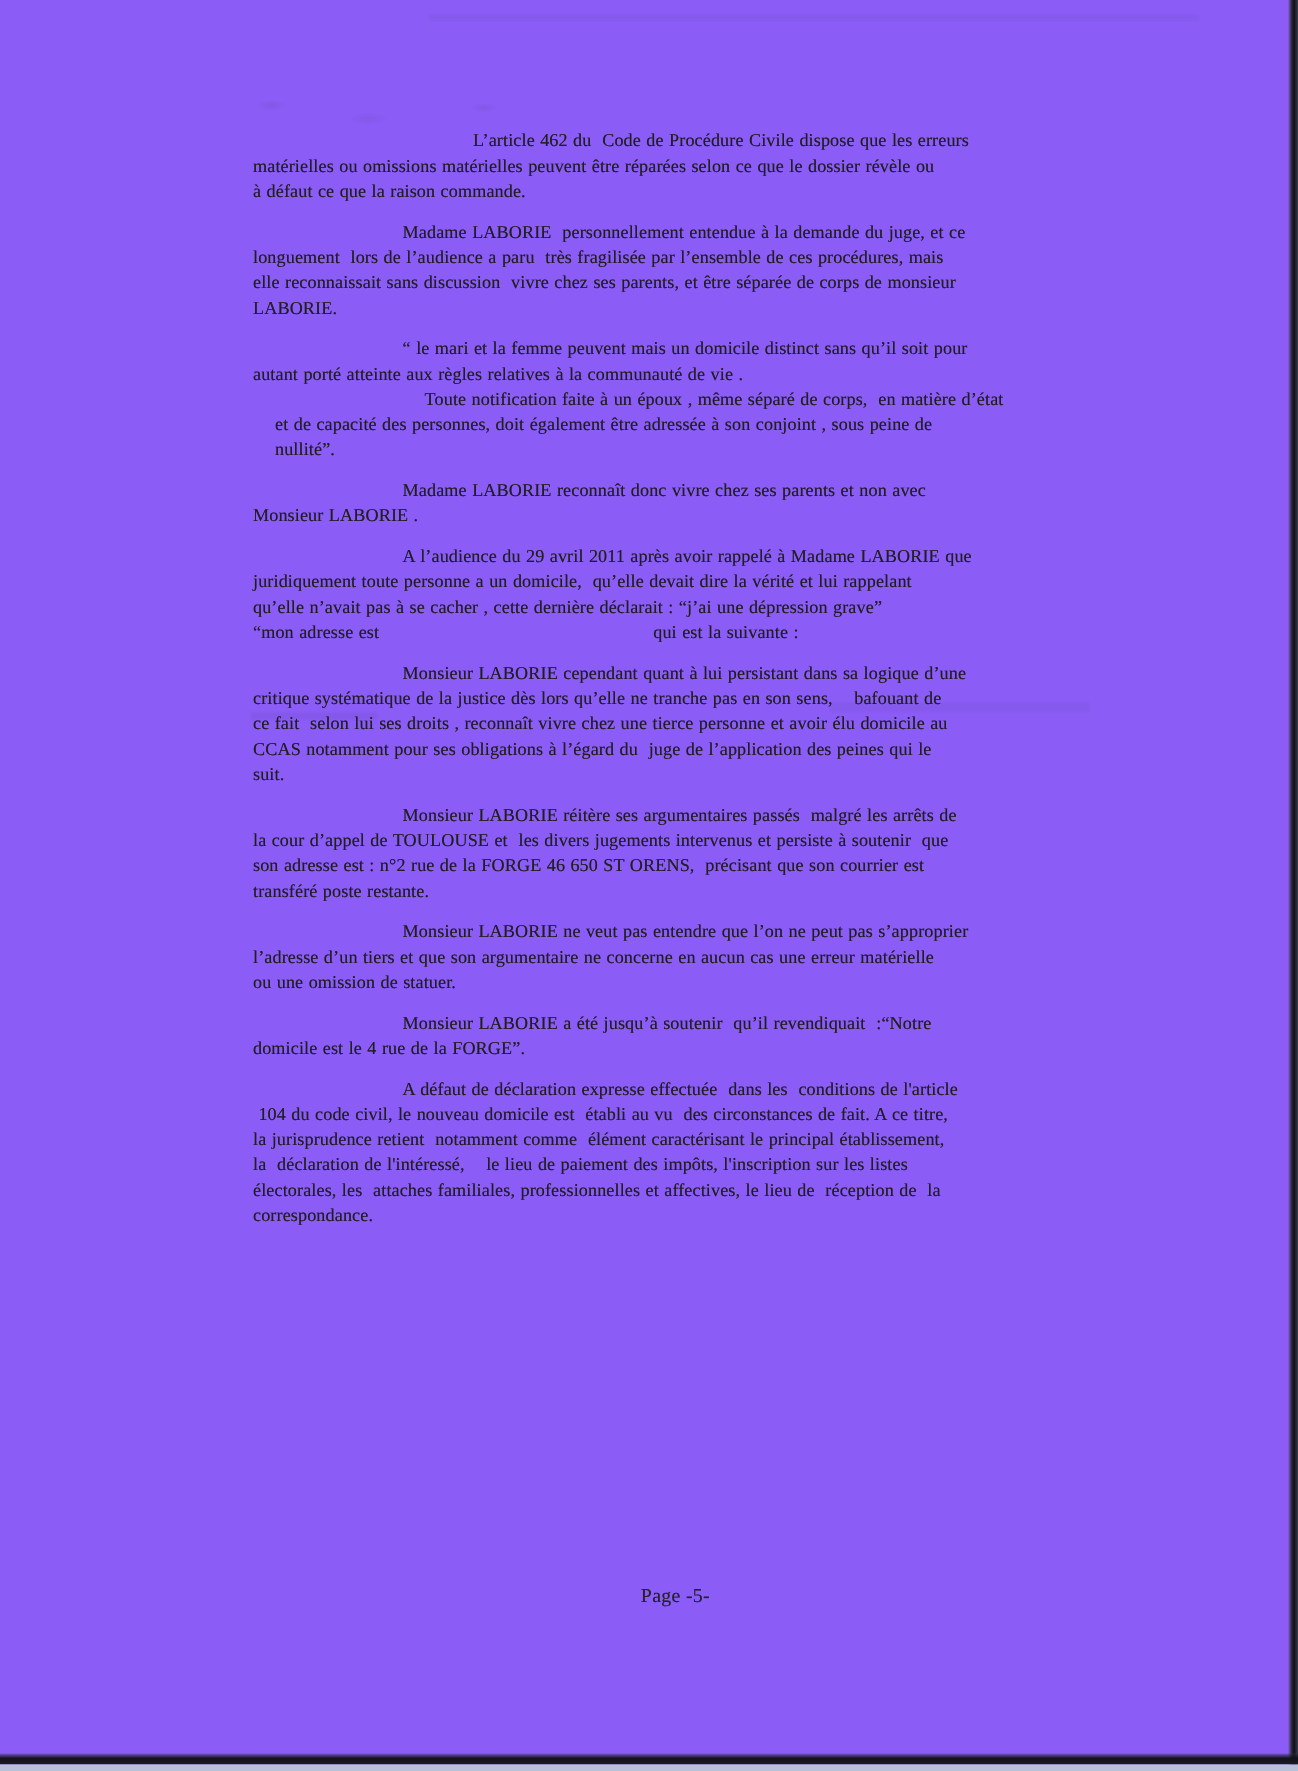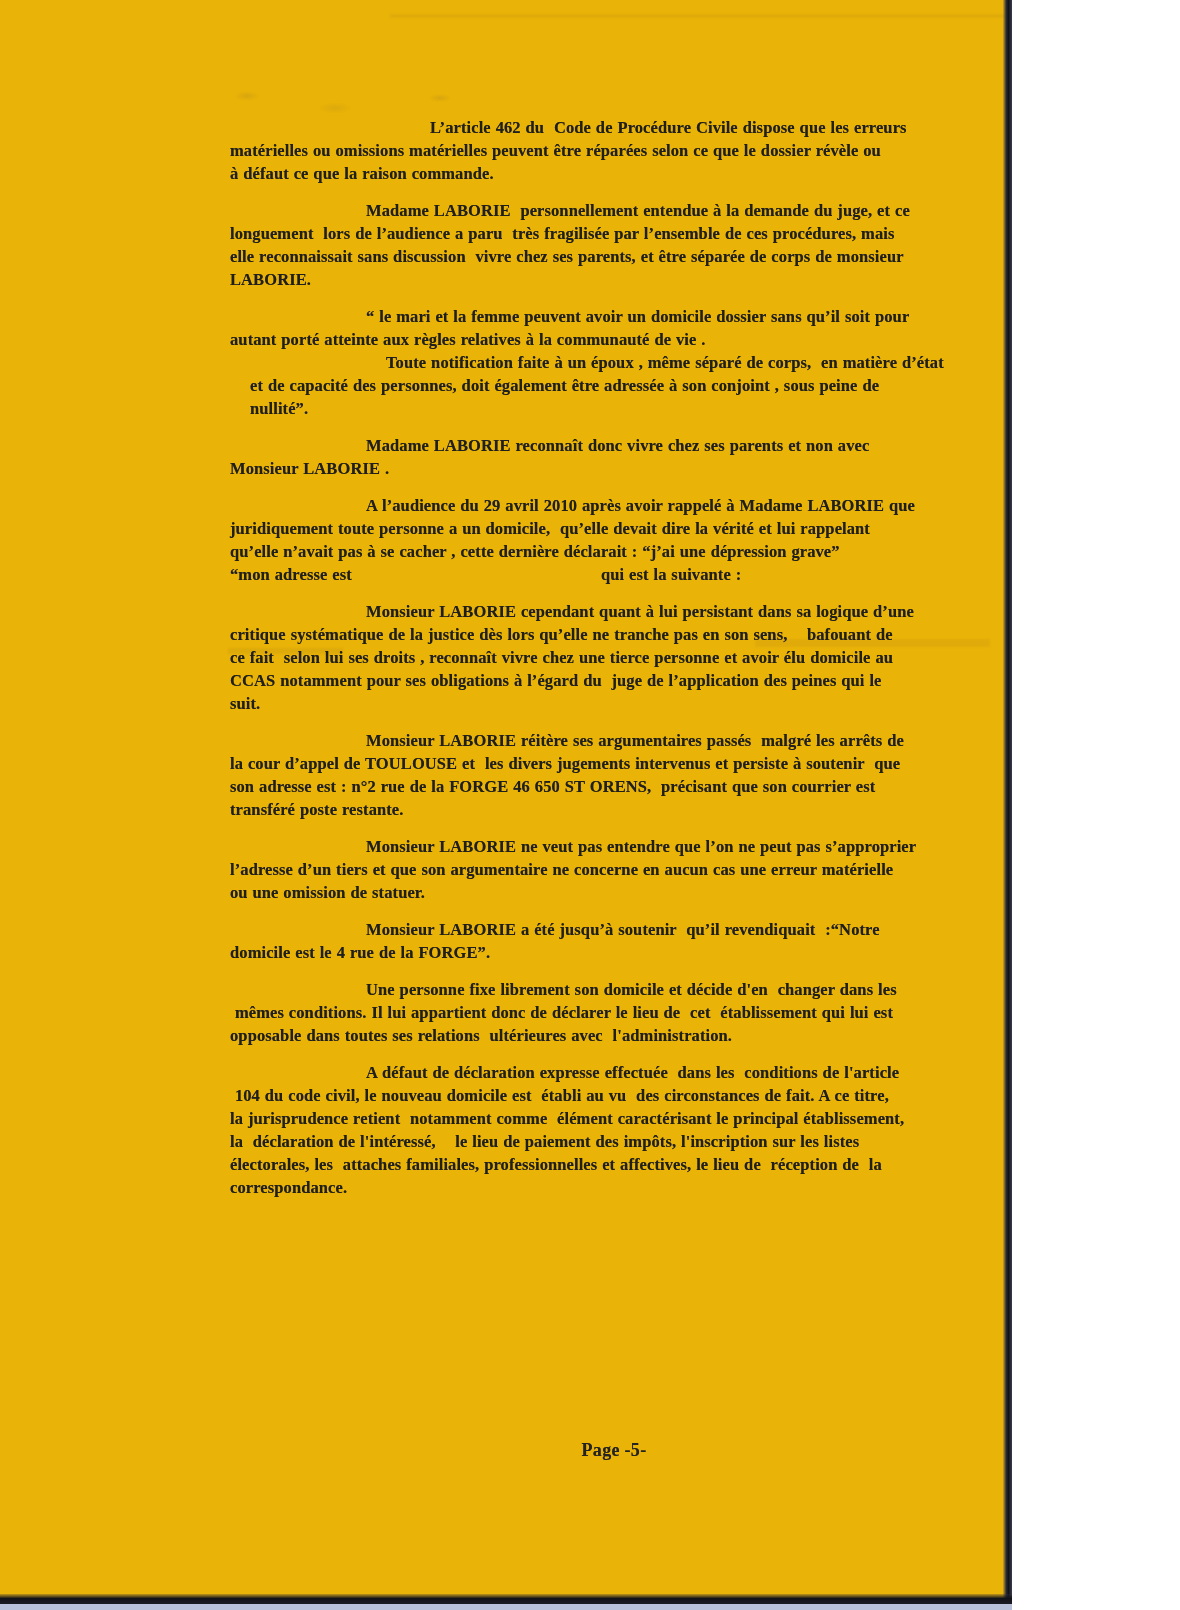--- a/index.html
+++ b/index.html
@@ -2,27 +2,26 @@
 <html><head>
 <meta charset="utf-8">
 <style>
   html, body {
     margin: 0;
     padding: 0;
     background: #ffffff;
   }
   .page {
     position: relative;
-    width: 1012px;
+    width: 1180px;
     height: 1610px;
-    background: #eab308;
+    background: #8b5cf6;
     overflow: hidden;
     font-family: "Liberation Serif", "DejaVu Serif", serif;
     color: #1f1f1f;
-    font-weight: bold;
   }
   .text-block {
     position: absolute;
     left: 230px;
     top: 116px;
     width: 812px;
   }
   .para {
     margin: 14px 0 0 0;
     font-size: 16.5px;
@@ -127,48 +126,45 @@
   <div class="pencil-marks"></div>
 
   <div class="text-block">
     <p class="para first indent-xl">L’article 462 du  Code de Procédure Civile dispose que les erreurs
 matérielles ou omissions matérielles peuvent être réparées selon ce que le dossier révèle ou
 à défaut ce que la raison commande.</p>
     <p class="para">Madame LABORIE  personnellement entendue à la demande du juge, et ce
 longuement  lors de l’audience a paru  très fragilisée par l’ensemble de ces procédures, mais
 elle reconnaissait sans discussion  vivre chez ses parents, et être séparée de corps de monsieur
 LABORIE.</p>
-    <p class="para">“ le mari et la femme peuvent avoir un domicile dossier sans qu’il soit pour
+    <p class="para">“ le mari et la femme peuvent mais un domicile distinct sans qu’il soit pour
 autant porté atteinte aux règles relatives à la communauté de vie .</p>
     <p class="para tight">Toute notification faite à un époux , même séparé de corps,  en matière d’état
 et de capacité des personnes, doit également être adressée à son conjoint , sous peine de
 nullité”.</p>
     <p class="para">Madame LABORIE reconnaît donc vivre chez ses parents et non avec
 Monsieur LABORIE .</p>
-    <p class="para">A l’audience du 29 avril 2010 après avoir rappelé à Madame LABORIE que
+    <p class="para">A l’audience du 29 avril 2011 après avoir rappelé à Madame LABORIE que
 juridiquement toute personne a un domicile,  qu’elle devait dire la vérité et lui rappelant
 qu’elle n’avait pas à se cacher , cette dernière déclarait : “j’ai une dépression grave”
 “mon adresse est                                                   qui est la suivante :</p>
     <p class="para">Monsieur LABORIE cependant quant à lui persistant dans sa logique d’une
 critique systématique de la justice dès lors qu’elle ne tranche pas en son sens,    bafouant de
 ce fait  selon lui ses droits , reconnaît vivre chez une tierce personne et avoir élu domicile au
 CCAS notamment pour ses obligations à l’égard du  juge de l’application des peines qui le
 suit.</p>
     <p class="para">Monsieur LABORIE réitère ses argumentaires passés  malgré les arrêts de
 la cour d’appel de TOULOUSE et  les divers jugements intervenus et persiste à soutenir  que
 son adresse est : n°2 rue de la FORGE 46 650 ST ORENS,  précisant que son courrier est
 transféré poste restante.</p>
     <p class="para">Monsieur LABORIE ne veut pas entendre que l’on ne peut pas s’approprier
 l’adresse d’un tiers et que son argumentaire ne concerne en aucun cas une erreur matérielle
 ou une omission de statuer.</p>
     <p class="para">Monsieur LABORIE a été jusqu’à soutenir  qu’il revendiquait  :“Notre
 domicile est le 4 rue de la FORGE”.</p>
-    <p class="para">Une personne fixe librement son domicile et décide d'en  changer dans les
- mêmes conditions. Il lui appartient donc de déclarer le lieu de  cet  établissement qui lui est
-opposable dans toutes ses relations  ultérieures avec  l'administration.</p>
     <p class="para">A défaut de déclaration expresse effectuée  dans les  conditions de l'article
  104 du code civil, le nouveau domicile est  établi au vu  des circonstances de fait. A ce titre,
 la jurisprudence retient  notamment comme  élément caractérisant le principal établissement,
 la  déclaration de l'intéressé,    le lieu de paiement des impôts, l'inscription sur les listes
 électorales, les  attaches familiales, professionnelles et affectives, le lieu de  réception de  la
 correspondance.</p>
   </div>
 
   <div class="smudge-a"></div>
   <div class="smudge-b"></div>

